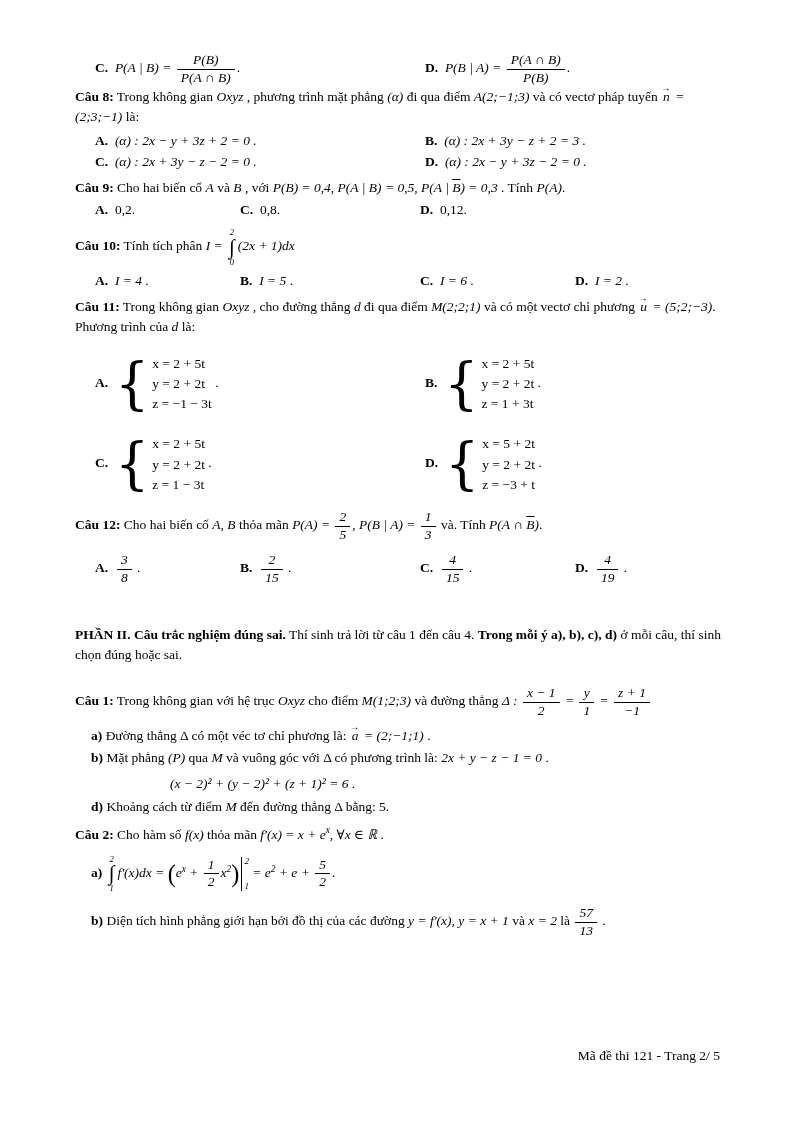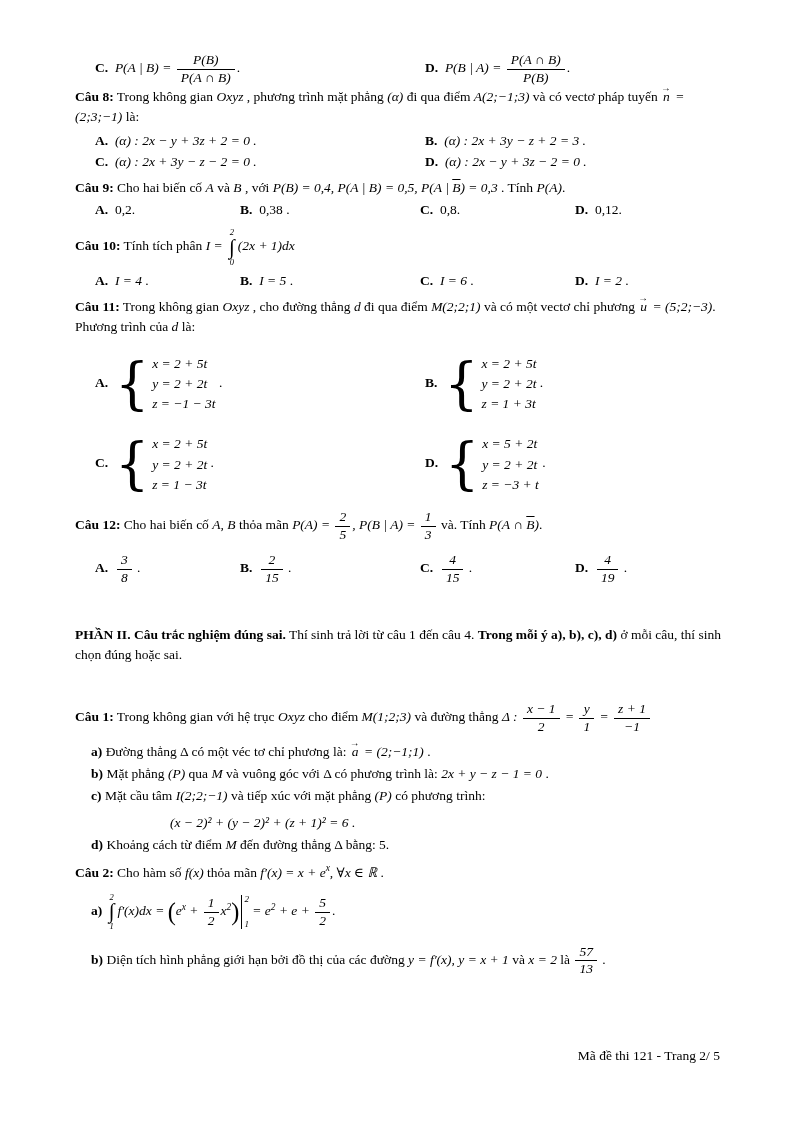--- a/index.html
+++ b/index.html
@@ -22,36 +22,36 @@
   .vec::after { content:"→"; position:absolute; left:-2px; top:-0.8em;
                 font-size:0.72em; font-style:normal; }
   .obar { font-style:italic; text-decoration:overline; }
   .intop { display:inline-flex; flex-direction:column; align-items:center;
            vertical-align:middle; margin:0 3px; line-height:1; }
   .intop .ilim { font-size:8.5px; font-style:italic; line-height:1.1; }
   .intop .isym { font-size:21px; line-height:0.95; }
   .cases { display:inline-flex; align-items:center; vertical-align:middle; margin:2px 0; }
   .cases .brace { font-size:54px; line-height:0.9; margin-right:3px;
                   transform:scaleY(1.05); font-family:"DejaVu Serif",serif; font-weight:300; }
-  .cases .clines { display:inline-flex; flex-direction:column; font-style:italic;
+  .cases .clines { display:inline-flex; flex-direction:column; 
                    line-height:1.5; text-align:left; }
   .eval { display:inline-flex; flex-direction:column; justify-content:space-between;
           vertical-align:middle; border-left:1px solid #000; height:34px;
           padding-left:2px; font-size:9px; font-style:italic; line-height:1; margin-left:2px; }
   .bigp { font-size:1.8em; font-style:normal; vertical-align:middle;
           line-height:0; font-weight:300; }
   .row2 { display:grid; grid-template-columns:330px 1fr; padding-left:20px; }
   .gapped { row-gap:16px; }
   .grid4 { display:grid; grid-template-columns:145px 180px 155px 1fr; padding-left:20px; }
   .item { padding-left:16px; margin-top:2px; }
   .center-eq { padding-left:95px; margin-top:6px; }
   .footer { position:absolute; top:1046px; right:74px; }
   .mt2{margin-top:2px}.mt4{margin-top:4px}.mt6{margin-top:6px}.mt8{margin-top:8px}
   .mt10{margin-top:10px}.mt12{margin-top:12px}.mt14{margin-top:14px}
-  .mt16{}.mt20{margin-top:36px}.mt26{margin-top:38px}
+  .mt16{}.mt20{margin-top:20px}.mt26{margin-top:38px}
 </style>
 </head>
 <body>
 
 <div class="page">
 
   <div class="row2">
     <div class="rich"><span class="bold">C.</span><span>  </span><span class="m">P(A | B) = </span><span class="frac"><span class="num">P(B)</span><span class="den">P(A ∩ B)</span></span><span>.</span></div>
     <div class="rich"><span class="bold">D.</span><span>  </span><span class="m">P(B | A) = </span><span class="frac"><span class="num">P(A ∩ B)</span><span class="den">P(B)</span></span><span>.</span></div>
   </div>
@@ -60,21 +60,20 @@
   <div class="row2 mt4">
     <div class="rich"><span class="bold">A.</span><span>  </span><span class="m">(α) : 2x − y + 3z + 2 = 0 .</span></div>
     <div class="rich"><span class="bold">B.</span><span>  </span><span class="m">(α) : 2x + 3y − z + 2 = 3 .</span></div>
     <div class="rich"><span class="bold">C.</span><span>  </span><span class="m">(α) : 2x + 3y − z − 2 = 0 .</span></div>
     <div class="rich"><span class="bold">D.</span><span>  </span><span class="m">(α) : 2x − y + 3z − 2 = 0 .</span></div>
   </div>
 
   <p class="rich mt6"><span class="bold">Câu 9:</span><span> Cho hai biến cố </span><span class="m">A</span><span> và </span><span class="m">B</span><span> , với </span><span class="m">P(B) = 0,4, P(A | B) = 0,5, P(A | </span><span class="obar">B</span><span class="m">) = 0,3</span><span> . Tính </span><span class="m">P(A)</span><span>.</span></p>
   <div class="grid4 mt2">
     <div class="rich"><span class="bold">A.</span><span>  0,2.</span></div>
-    <div class="rich"><span class="bold">B.</span><span>  0,38 .</span></div>
     <div class="rich"><span class="bold">C.</span><span>  0,8.</span></div>
     <div class="rich"><span class="bold">D.</span><span>  0,12.</span></div>
   </div>
 
   <p class="rich mt8"><span class="bold">Câu 10:</span><span> Tính tích phân </span><span class="m">I = </span><span class="intop"><span class="ilim">2</span><span class="isym">∫</span><span class="ilim">0</span></span><span class="m">(2x + 1)dx</span></p>
   <div class="grid4 mt4">
     <div class="rich"><span class="bold">A.</span><span>  </span><span class="m">I = 4</span><span> .</span></div>
     <div class="rich"><span class="bold">B.</span><span>  </span><span class="m">I = 5</span><span> .</span></div>
     <div class="rich"><span class="bold">C.</span><span>  </span><span class="m">I = 6</span><span> .</span></div>
     <div class="rich"><span class="bold">D.</span><span>  </span><span class="m">I = 2</span><span> .</span></div>
@@ -94,21 +93,20 @@
     <div class="rich"><span class="bold">B.</span><span>  </span><span class="frac"><span class="num">2</span><span class="den">15</span></span><span> .</span></div>
     <div class="rich"><span class="bold">C.</span><span>  </span><span class="frac"><span class="num">4</span><span class="den">15</span></span><span> .</span></div>
     <div class="rich"><span class="bold">D.</span><span>  </span><span class="frac"><span class="num">4</span><span class="den">19</span></span><span> .</span></div>
   </div>
 
   <p class="rich mt26"><span class="bold">PHẦN II. Câu trắc nghiệm đúng sai.</span><span> Thí sinh trả lời từ câu 1 đến câu 4. </span><span class="bold">Trong mỗi ý a), b), c), d)</span><span> ở mỗi câu, thí sinh chọn đúng hoặc sai.</span></p>
 
   <p class="rich mt20"><span class="bold">Câu 1:</span><span> Trong không gian với hệ trục </span><span class="m">Oxyz</span><span> cho điểm </span><span class="m">M(1;2;3)</span><span> và đường thẳng </span><span class="m">Δ : </span><span class="frac"><span class="num">x − 1</span><span class="den">2</span></span><span class="m"> = </span><span class="frac"><span class="num">y</span><span class="den">1</span></span><span class="m"> = </span><span class="frac"><span class="num">z + 1</span><span class="den">−1</span></span></p>
   <div class="item rich mt6"><span class="bold">a)</span><span> Đường thẳng Δ có một véc tơ chỉ phương là: </span><span class="vec">a</span><span class="m"> = (2;−1;1)</span><span> .</span></div>
   <div class="item rich"><span class="bold">b)</span><span> Mặt phẳng </span><span class="m">(P)</span><span> qua </span><span class="m">M</span><span> và vuông góc với Δ có phương trình là: </span><span class="m">2x + y − z − 1 = 0</span><span> .</span></div>
-  <div class="item rich"><span class="bold">c)</span><span> Mặt cầu tâm </span><span class="m">I(2;2;−1)</span><span> và tiếp xúc với mặt phẳng </span><span class="m">(P)</span><span> có phương trình:</span></div>
   <div class="center-eq rich"><span class="m">(x − 2)² + (y − 2)² + (z + 1)² = 6 .</span></div>
   <div class="item rich"><span class="bold">d)</span><span> Khoảng cách từ điểm </span><span class="m">M</span><span> đến đường thẳng Δ bằng: 5.</span></div>
 
   <p class="rich mt6"><span class="bold">Câu 2:</span><span> Cho hàm số </span><span class="m">f(x)</span><span> thỏa mãn </span><span class="m">f′(x) = x + e</span><sup class="m">x</sup><span class="m">, ∀x ∈ ℝ</span><span> .</span></p>
   <div class="item rich mt10"><span class="bold">a)</span><span> </span><span class="intop"><span class="ilim">2</span><span class="isym">∫</span><span class="ilim">1</span></span><span class="m">f′(x)dx = </span><span class="bigp">(</span><span class="m">e</span><sup class="m">x</sup><span class="m"> + </span><span class="frac"><span class="num">1</span><span class="den">2</span></span><span class="m">x</span><sup class="m">2</sup><span class="bigp">)</span><span class="eval"><span>2</span><span>1</span></span><span class="m"> = e</span><sup class="m">2</sup><span class="m"> + e + </span><span class="frac"><span class="num">5</span><span class="den">2</span></span><span>.</span></div>
   <div class="item rich mt12"><span class="bold">b)</span><span> Diện tích hình phẳng giới hạn bởi đồ thị của các đường </span><span class="m">y = f′(x), y = x + 1</span><span> và </span><span class="m">x = 2</span><span> là </span><span class="frac"><span class="num">57</span><span class="den">13</span></span><span> .</span></div>
 
   <div class="footer">Mã đề thi 121 - Trang 2/ 5</div>
 </div>
 

